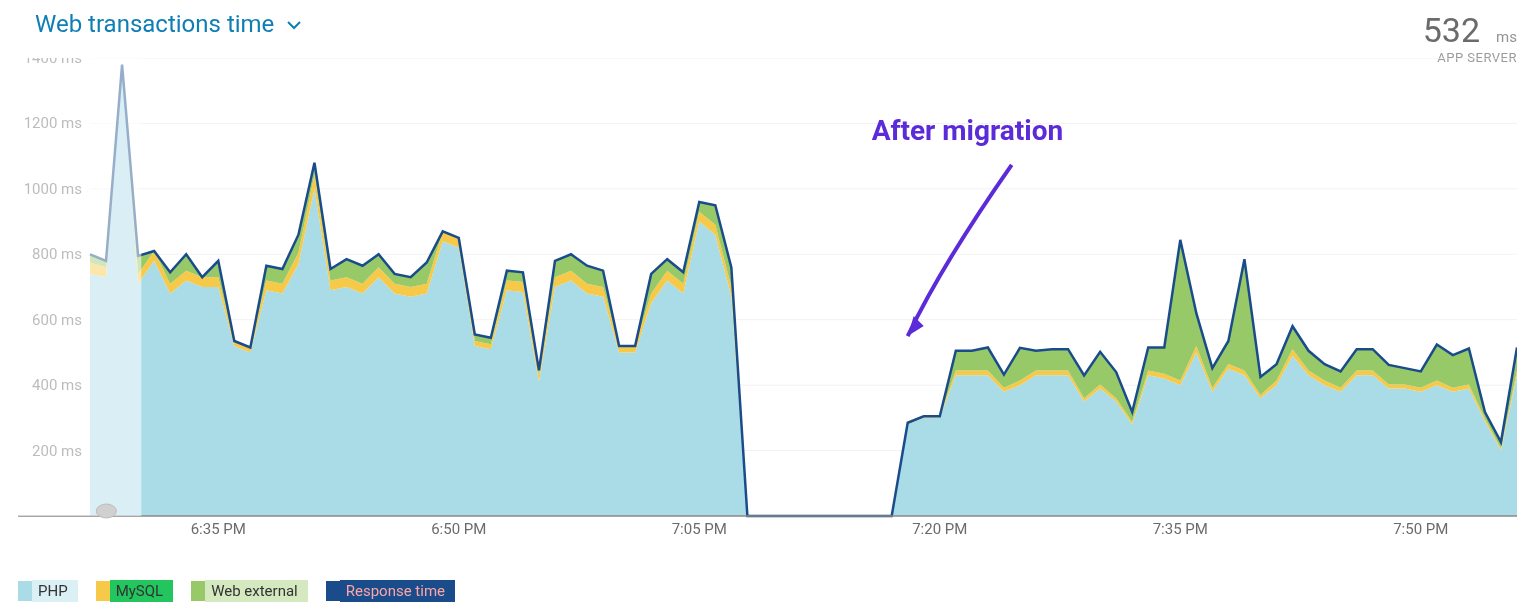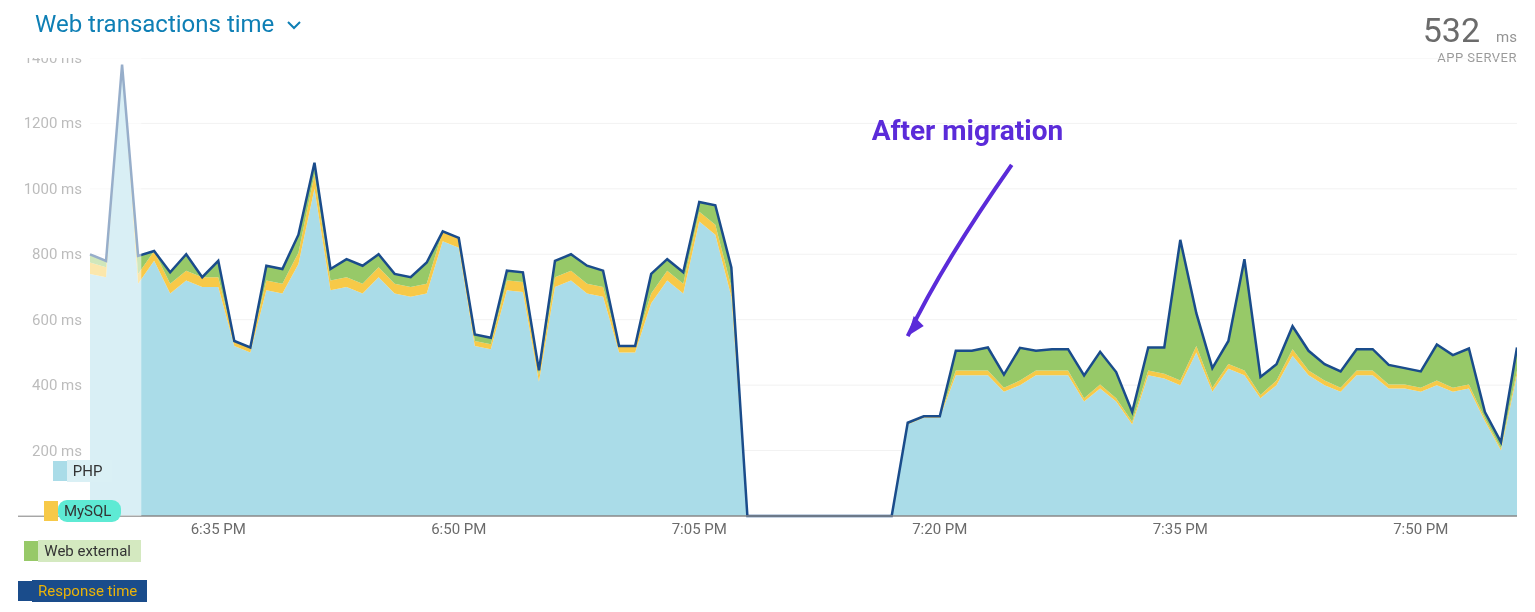--- a/index.html
+++ b/index.html
@@ -15,28 +15,28 @@
   svg.chart { width:100%; height:100%; display:block; }
   .axis-line { stroke:#888; stroke-width:1.5; }
   .php-area { fill:#AADCE8; }
   .mysql-area { fill:#F7C948; }
   .webext-area { fill:#97C968; }
   .resp-line { stroke:#1A4C8B; stroke-width:2.5; fill:none; }
   .dim-overlay { fill:rgba(255,255,255,0.55); }
   .ann-text { fill:#5B2BD9; font-size:28px; font-weight:700; font-family:inherit; }
   .ann-arrow { stroke:#5B2BD9; stroke-width:4; fill:none; }
   .ann-arrow-head { fill:#5B2BD9; }
-  .legend { position:absolute; left:18px; bottom:10px; display:flex; gap:18px; align-items:center;flex-direction:column; }
+  .legend { position:absolute; left:18px; bottom:10px; display:flex; gap:18px; align-items:center; }
   .legend-item { display:flex; align-items:center; gap:0; }
   .legend-sw { width:14px; height:20px; }
   .legend-lbl { padding:2px 10px 2px 6px; font-size:15px; color:#333; }
   .sw-php { background:#AADCE8; } .lbl-php { background:#DAF0F5; }
-  .sw-mysql { background:#F7C948; } .lbl-mysql { background:#5eead4;border-radius:9px; }
+  .sw-mysql { background:#F7C948; } .lbl-mysql { background:#22c55e; }
   .sw-webext { background:#97C968; } .lbl-webext { background:#D4E9C0;text-align:right; }
-  .sw-resp { background:#1A4C8B; } .lbl-resp { background:#1A4C8B; color:#eab308; }
+  .sw-resp { background:#1A4C8B; } .lbl-resp { background:#1A4C8B; color:#fca5a5; }
   .handle { fill:#d0d0d0; stroke:#bbb; }
 </style>
 </head>
 <body>
 
 <div class="header">
   <span class="title">Web transactions time</span>
   <span class="chev">
     <svg width="14" height="10" viewBox="0 0 14 10">
         <path d="M1 2 L7 8 L13 2" stroke="#0E7FB5" stroke-width="2" fill="none"></path>

